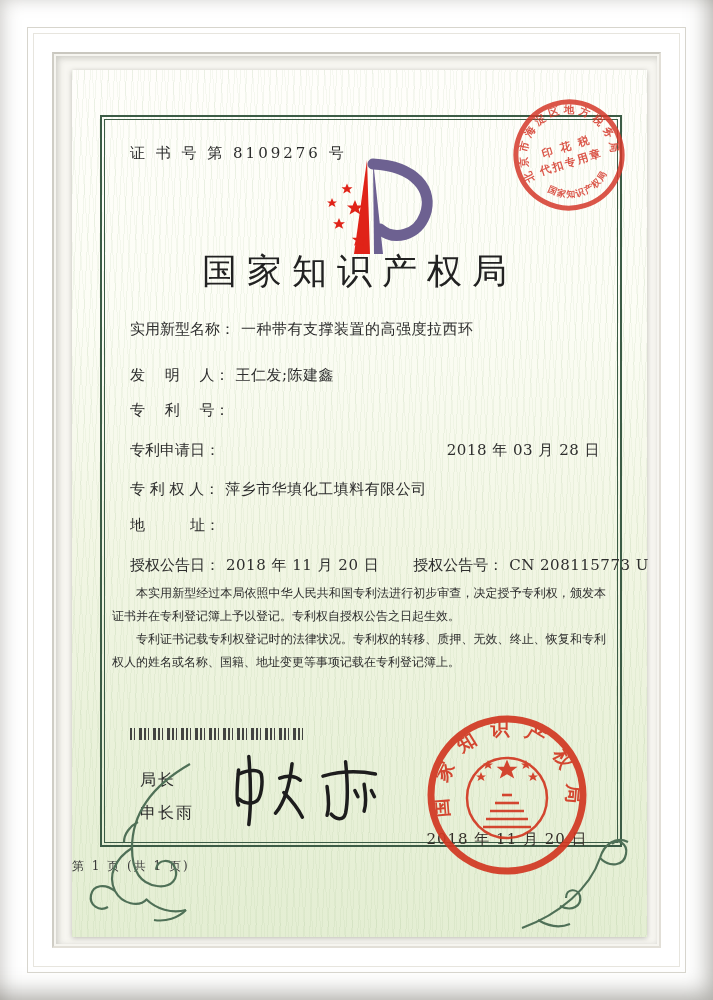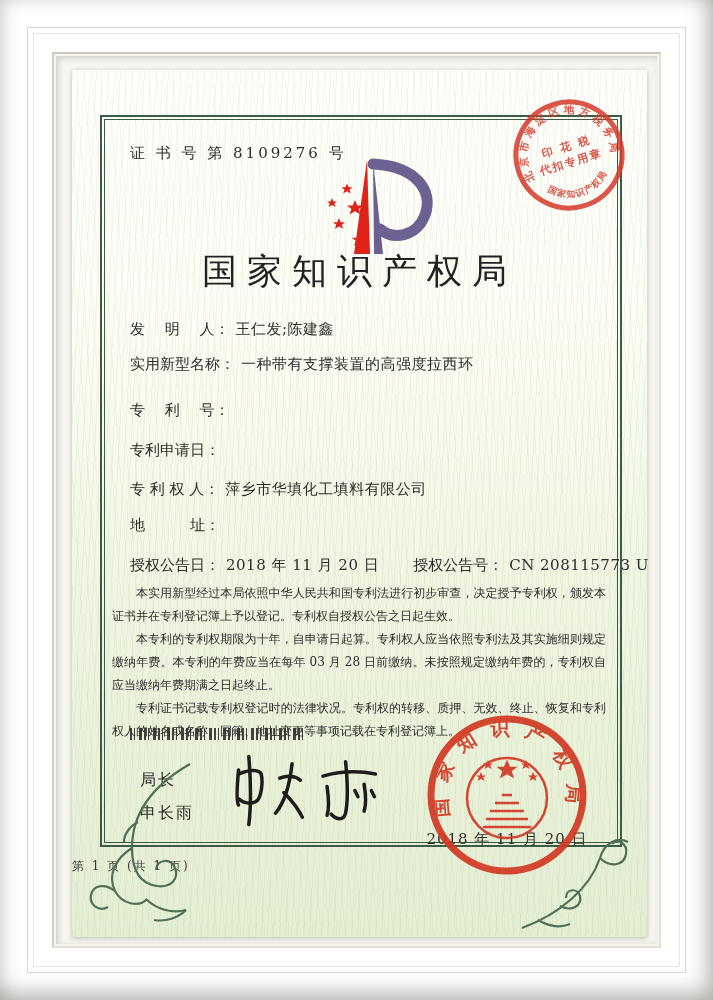--- a/index.html
+++ b/index.html
@@ -97,54 +97,54 @@
         <use href="#star-shape" transform="translate(22,47) scale(0.5)"></use>
         <use href="#star-shape" transform="translate(45,52) scale(0.8)"></use>
         <use href="#star-shape" transform="translate(29,68) scale(0.6)"></use>
         <use href="#star-shape" transform="translate(49,84) scale(0.72)"></use>
       </g>
     </svg>
 
     <div class="title">国家知识产权局</div>
 
     <div class="fields">
+      <div class="frow mb-a">
+        <span class="lbl">实用新型名称：</span>
+        <span class="val">一种带有支撑装置的高强度拉西环</span>
+      </div>
       <div class="frow mb-b">
         <span class="lbl">发　 明　 人：</span>
         <span class="val">王仁发;陈建鑫</span>
       </div>
-      <div class="frow mb-a">
-        <span class="lbl">实用新型名称：</span>
-        <span class="val">一种带有支撑装置的高强度拉西环</span>
-      </div>
       <div class="frow mb-c">
         <span class="lbl">专　 利　 号：</span>
       </div>
       <div class="frow mb-d">
         <span class="lbl">专利申请日：</span>
+        <span class="val">2018 年 03 月 28 日</span>
       </div>
       <div class="frow mb-e">
         <span class="lbl">专 利 权 人：</span>
         <span class="val">萍乡市华填化工填料有限公司</span>
       </div>
       <div class="frow mb-f">
         <span class="lbl">地　　　址：</span>
       </div>
       <div class="frow">
         <span class="lbl">授权公告日：</span>
         <span class="val">2018 年 11 月 20 日</span>
         <span class="second">
           <span class="lbl">授权公告号：</span>
           <span class="val">CN 208115773 U</span>
         </span>
       </div>
     </div>
 
     <div class="paras">
       <p>本实用新型经过本局依照中华人民共和国专利法进行初步审查，决定授予专利权，颁发本证书并在专利登记簿上予以登记。专利权自授权公告之日起生效。</p>
-      <p>本专利的专利权期限为十年，自申请日起算。专利权人应当依照专利法及其实施细则规定缴纳年费。本专利的年费应当在每年 03 月 28 日前缴纳。未按照规定缴纳年费的，专利权自应当缴纳年费期满之日起终止。</p>
       <p>专利证书记载专利权登记时的法律状况。专利权的转移、质押、无效、终止、恢复和专利权人的姓名或名称、国籍、地址变更等事项记载在专利登记簿上。</p>
     </div>
 
     <div class="barcode"></div>
 
     <div class="signer">
       <div>局长</div>
       <div>申长雨</div>
     </div>
 

